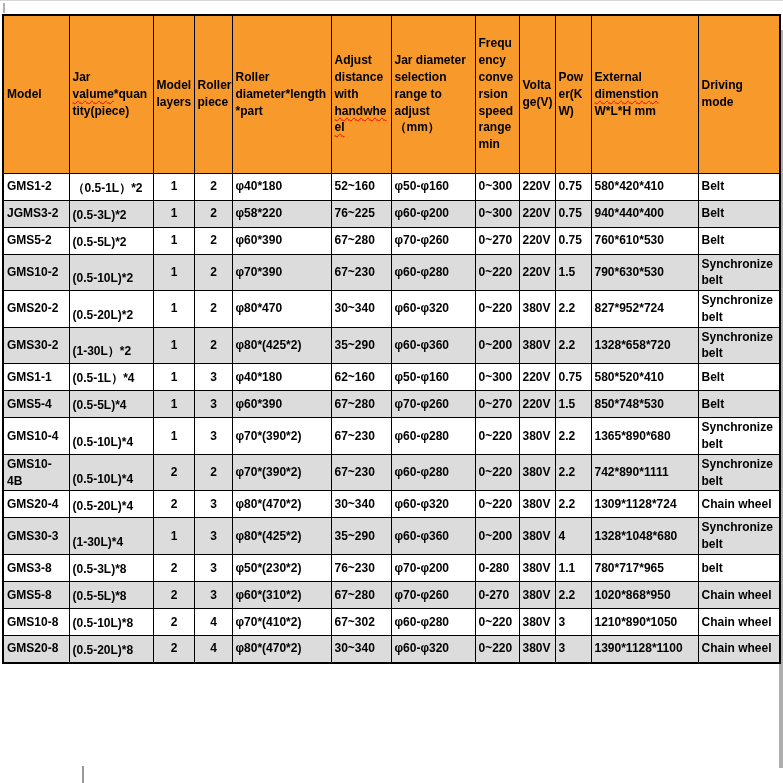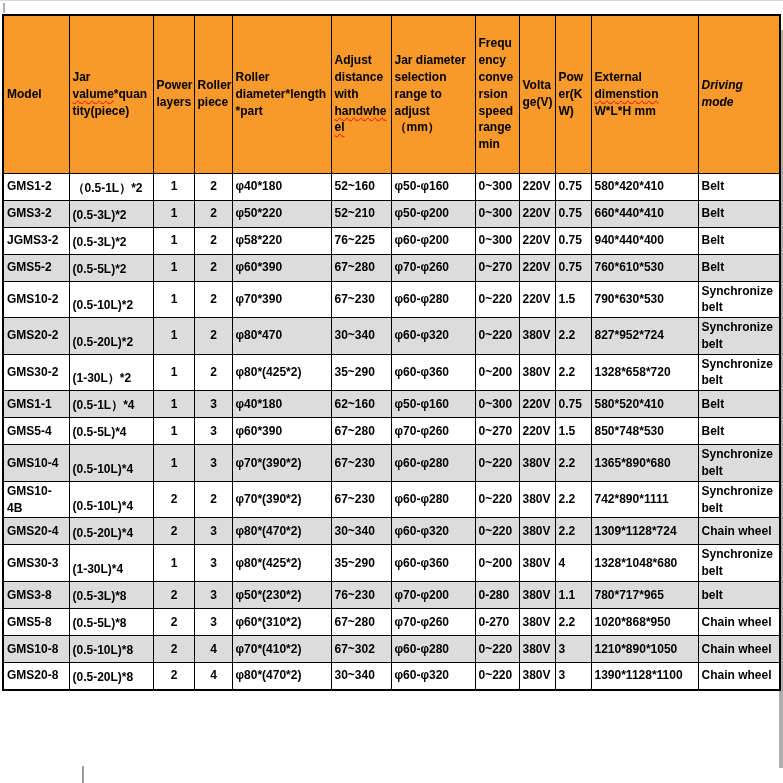--- a/index.html
+++ b/index.html
@@ -52,21 +52,21 @@
   col.w11 { width: 82px; }
 
   
   td.col-roller_layers, td.col-roller_piece { text-align: center; }
   td.col-jar_volume { vertical-align: bottom; padding-bottom: 3px; margin-top: 48px; }
   th.col-jar_diameter, th.col-frequency, th.col-external { }
   th.col-jar_volume, th.col-roller_diameter, th.col-adjust_distance,
   th.col-frequency, th.col-voltage, th.col-power {
     overflow-wrap: break-word; word-wrap: break-word;
   }
-  th.col-driving { padding-right: 20px; font-style: italic; }
+  th.col-driving { padding-right: 20px; }
 
   .misspell {
     text-decoration-line: underline;
     text-decoration-style: wavy;
     text-decoration-color: #ff0000;
     text-decoration-thickness: 1px;
     text-underline-offset: 2px;
   }
 </style>
 </head>
@@ -90,21 +90,21 @@
         <col class="w7">
       <col class="w8">
         <col class="w9">
         <col class="w10">
         <col class="w11">
     </colgroup>
     <thead>
       <tr id="header-row">
           <th class="col-model"><span>Model</span></th>
           <th class="col-jar_volume"><span>Jar </span><span class="misspell">valume</span><span>*quantity(piece)</span></th>
-          <th class="col-roller_layers"><span>Power layers</span></th>
+          <th class="col-roller_layers"><span>Model layers</span></th>
           <th class="col-roller_piece"><span>Roller piece</span></th>
           <th class="col-roller_diameter"><span>Roller diameter*length*part</span></th>
           <th class="col-adjust_distance"><span>Adjust distance with </span><span class="misspell">handwheel</span></th>
           <th class="col-jar_diameter"><span>Jar diameter selection range to adjust （mm）</span></th>
           <th class="col-frequency"><span>Frequency conversion speed range min</span></th>
           <th class="col-voltage"><span>Voltage(V)</span></th>
           <th class="col-power"><span>Power(KW)</span></th>
           <th class="col-external"><span>External </span><span class="misspell">dimenstion</span><span> W*L*H mm</span></th>
           <th class="col-driving"><span>Driving mode</span></th>
         </tr>
@@ -118,34 +118,20 @@
           <td class="col-roller_diameter">φ40*180</td>
           <td class="col-adjust_distance">52~160</td>
           <td class="col-jar_diameter">φ50-φ160</td>
           <td class="col-frequency">0~300</td>
           <td class="col-voltage">220V</td>
           <td class="col-power">0.75</td>
           <td class="col-external">580*420*410</td>
           <td class="col-driving">Belt</td>
         </tr>
         <tr>
-          <td class="col-model">GMS3-2</td>
-          <td class="col-jar_volume">(0.5-3L)*2</td>
-          <td class="col-roller_layers">1</td>
-          <td class="col-roller_piece">2</td>
-          <td class="col-roller_diameter">φ50*220</td>
-          <td class="col-adjust_distance">52~210</td>
-          <td class="col-jar_diameter">φ50-φ200</td>
-          <td class="col-frequency">0~300</td>
-          <td class="col-voltage">220V</td>
-          <td class="col-power">0.75</td>
-          <td class="col-external">660*440*410</td>
-          <td class="col-driving">Belt</td>
-        </tr>
-        <tr>
           <td class="col-model">JGMS3-2</td>
           <td class="col-jar_volume">(0.5-3L)*2</td>
           <td class="col-roller_layers">1</td>
           <td class="col-roller_piece">2</td>
           <td class="col-roller_diameter">φ58*220</td>
           <td class="col-adjust_distance">76~225</td>
           <td class="col-jar_diameter">φ60-φ200</td>
           <td class="col-frequency">0~300</td>
           <td class="col-voltage">220V</td>
           <td class="col-power">0.75</td>

